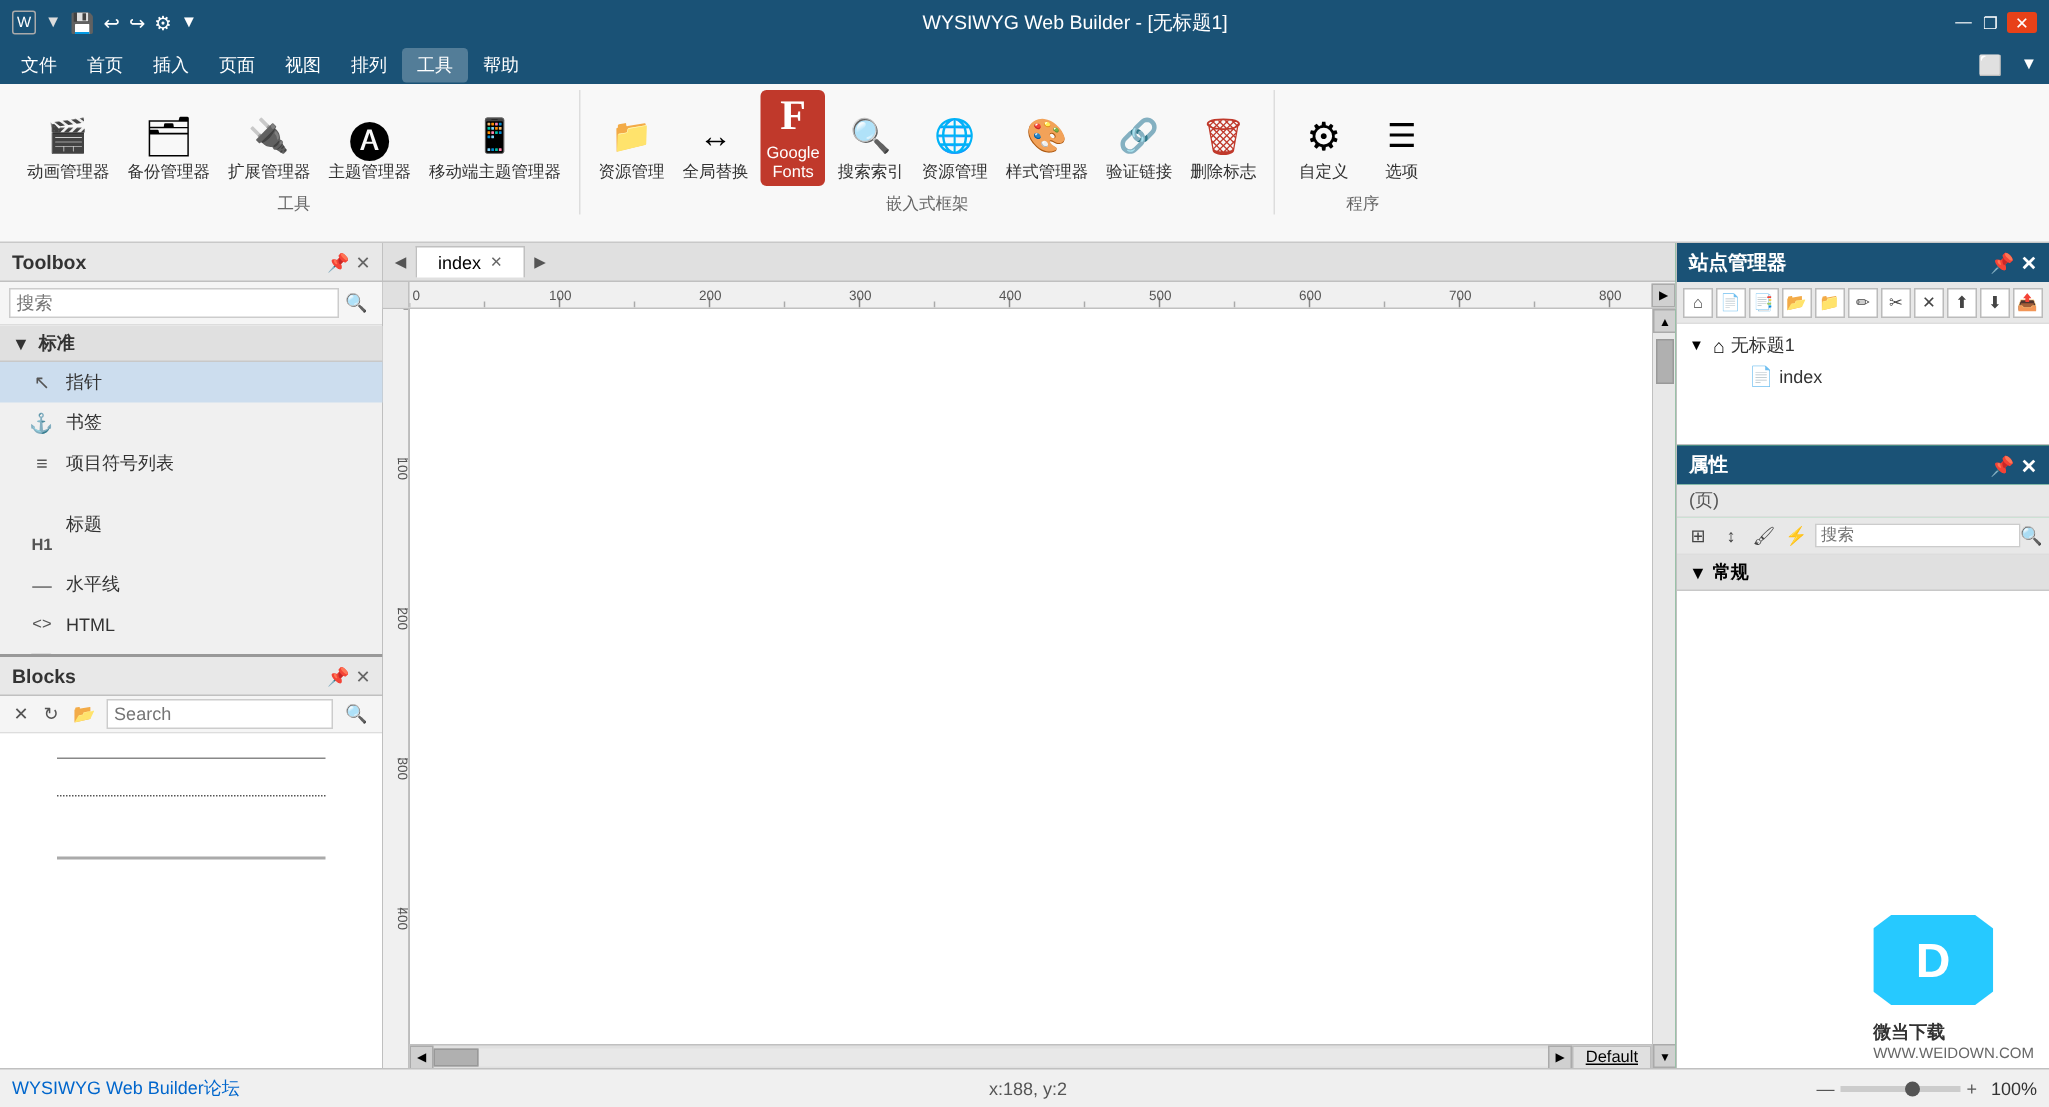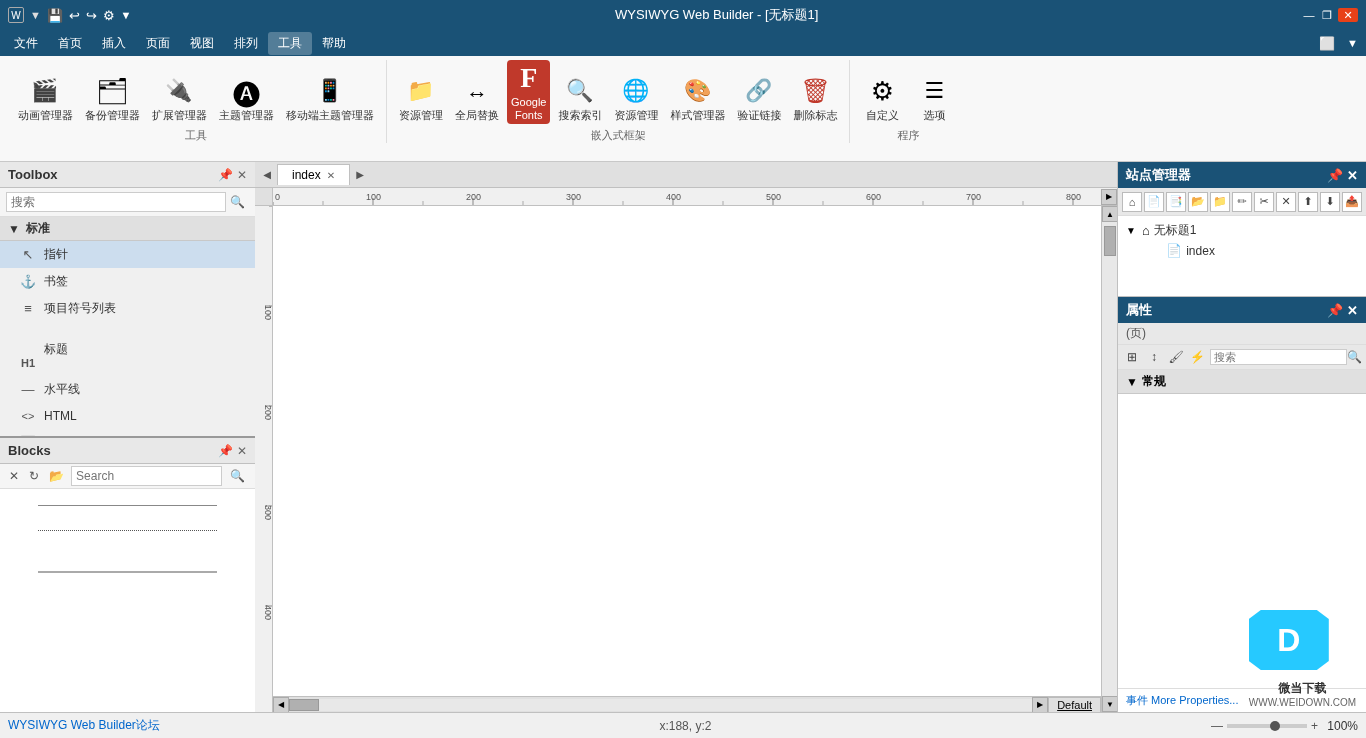--- a/index.html
+++ b/index.html
@@ -495,21 +495,20 @@
     .watermark {
       position: fixed;
       bottom: 30px;
       right: 10px;
       z-index: 1000;
       pointer-events: none;
     }
     .watermark-text {
       font-size: 12px;
       color: #333;
-      text-align: center;
       font-weight: bold;
     }
     .watermark-url { font-size: 10px; color: #666; text-align: center; }
 
     .left-panel-wrapper {
       width: 255px;
       height: 100%;
       display: flex;
       flex-direction: column;
       overflow: hidden;
@@ -900,21 +899,20 @@
           <input type="text" style="flex: 1 1 0%; border: 1px solid rgb(204, 204, 204); padding: 1px 3px; font-size: 11px; width: 90px;" placeholder="搜索">
           <span class="prop-search-icon">🔍</span>
         </div>
       </div>
       <div class="properties-content">
         <div class="prop-section-header">
           <span>▼</span>
           <span>常规</span>
         </div>
       </div>
-      <div class="properties-footer">事件 More Properties...</div>
     </div>
   </div>
 </div>
 
 <div class="bottom-bar">
   <span class="status-link">WYSIWYG Web Builder论坛</span>
   <span style="color:#555;">x:188, y:2</span>
   <div class="zoom-controls">
     <span class="zoom-btn">—</span>
     <div class="zoom-slider">

